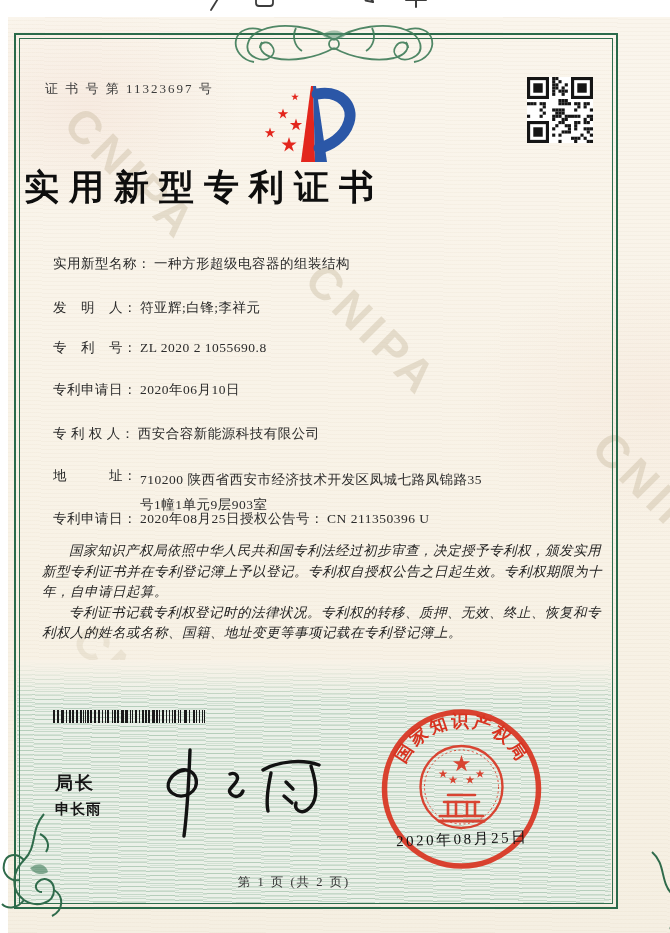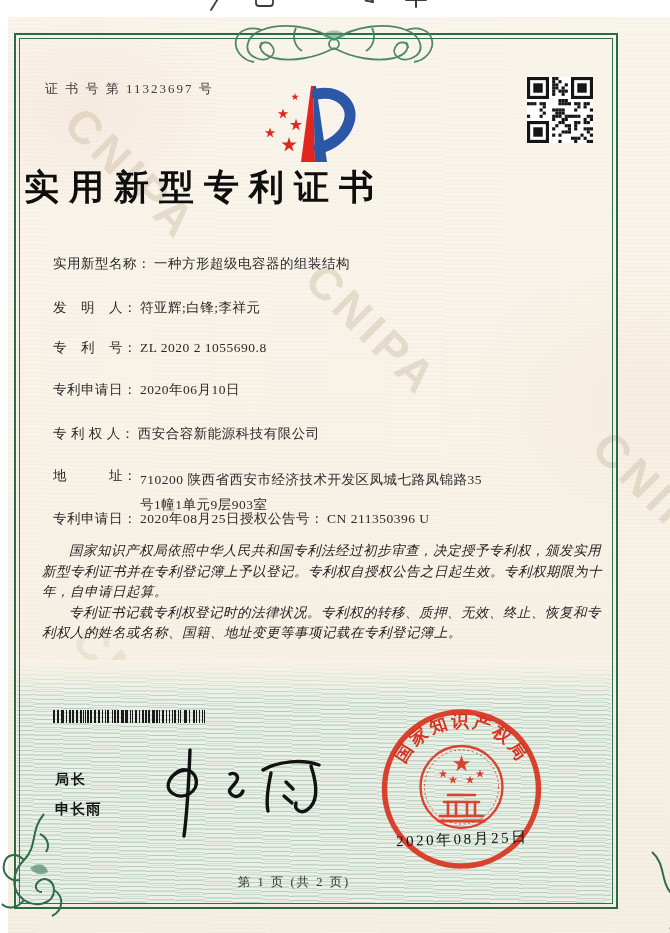--- a/index.html
+++ b/index.html
@@ -47,21 +47,21 @@
   .addr{display:inline-block;vertical-align:top;white-space:pre-line;line-height:25px;}
   .row .second{}
 
   .paras{position:absolute;left:42px;top:541px;width:568px;z-index:2;
     font-size:13.5px;line-height:20.5px;color:#1f1f1f;font-style:italic;}
   .paras p{margin:0;text-indent:2em;letter-spacing:.5px;}
 
   
   .barcode{position:absolute;left:53px;top:709px;width:154px;height:13px;z-index:2;}
   .signer-title{position:absolute;left:55px;top:771px;z-index:2;
-    font-family:"Liberation Sans","DejaVu Sans",sans-serif;font-weight:bold;font-size:14px;color:#161616;letter-spacing:2px;}
+    font-family:"Liberation Sans","DejaVu Sans",sans-serif;font-weight:bold;font-size:18px;color:#161616;letter-spacing:2px;}
   .signer-name{position:absolute;left:55px;top:800px;z-index:2;
     font-family:Liberation Sans, sans-serif;font-weight:bold;font-size:14.5px;color:#161616;letter-spacing:1px;}
   .signature{position:absolute;left:145px;top:744px;z-index:2;}
   .seal{position:absolute;left:378px;top:707px;z-index:2;}
   .seal-date{position:absolute;left:396px;top:830px;z-index:3;font-size:15px;color:#101010;
     letter-spacing:2.5px;transform:rotate(-2deg);}
   .page-num{position:absolute;left:-6px;top:874px;width:600px;text-align:center;z-index:2;
     font-size:12.5px;color:#333;letter-spacing:2px;}
   .footer-note{position:absolute;left:14px;top:911px;width:600px;text-align:center;z-index:2;
     font-size:13px;font-style:italic;color:#be185d;letter-spacing:4px;margin-top:33px;}

